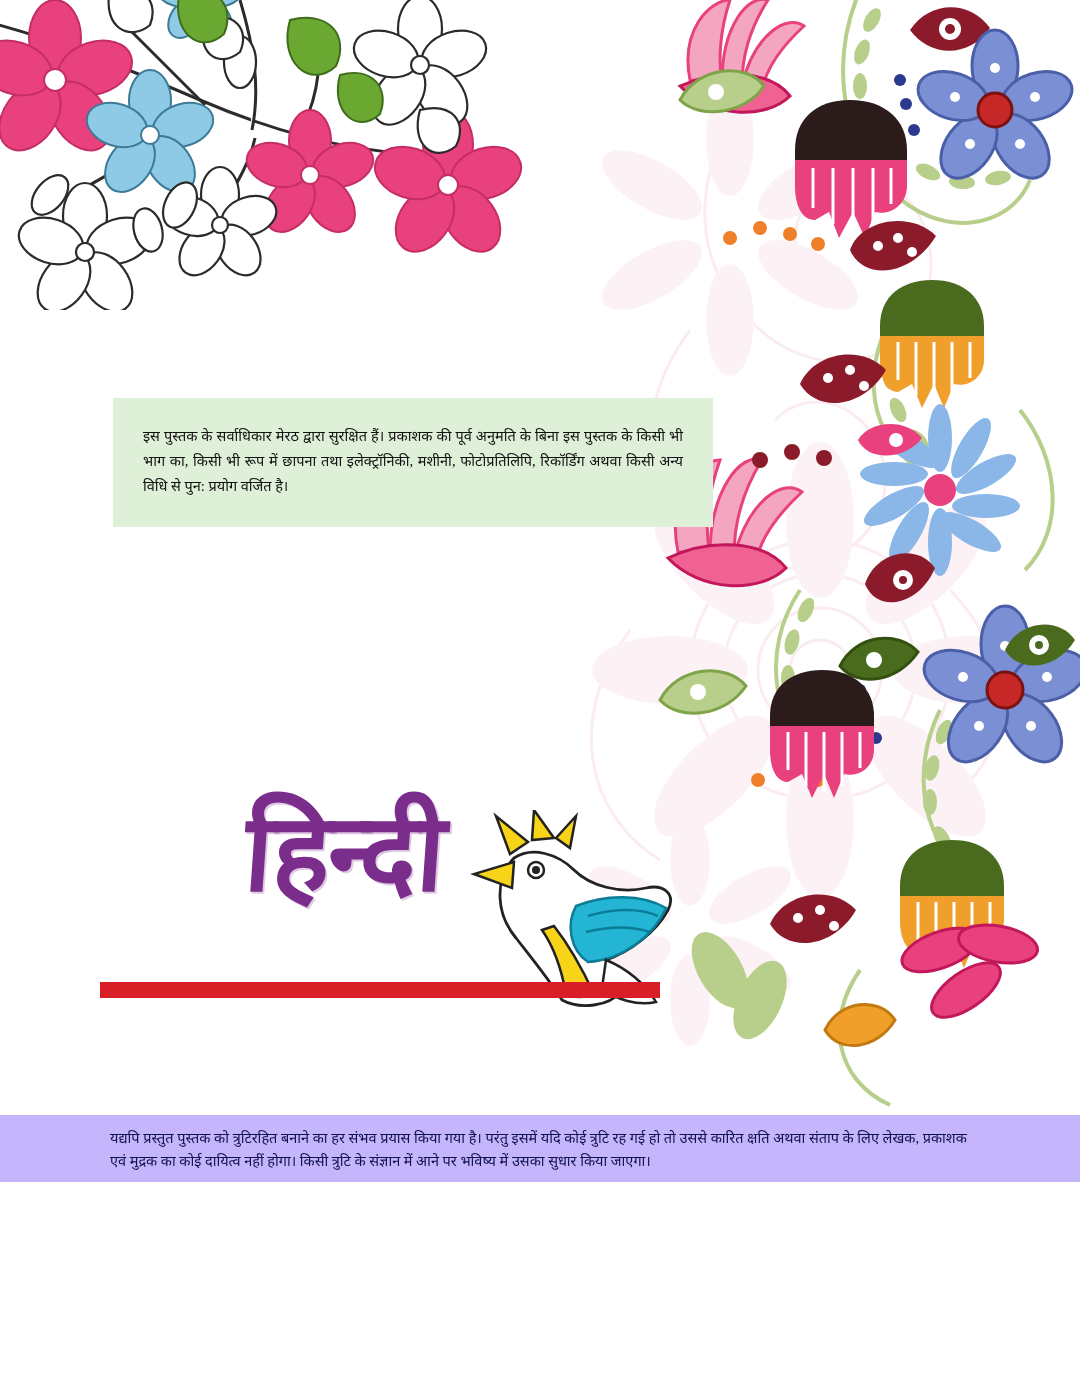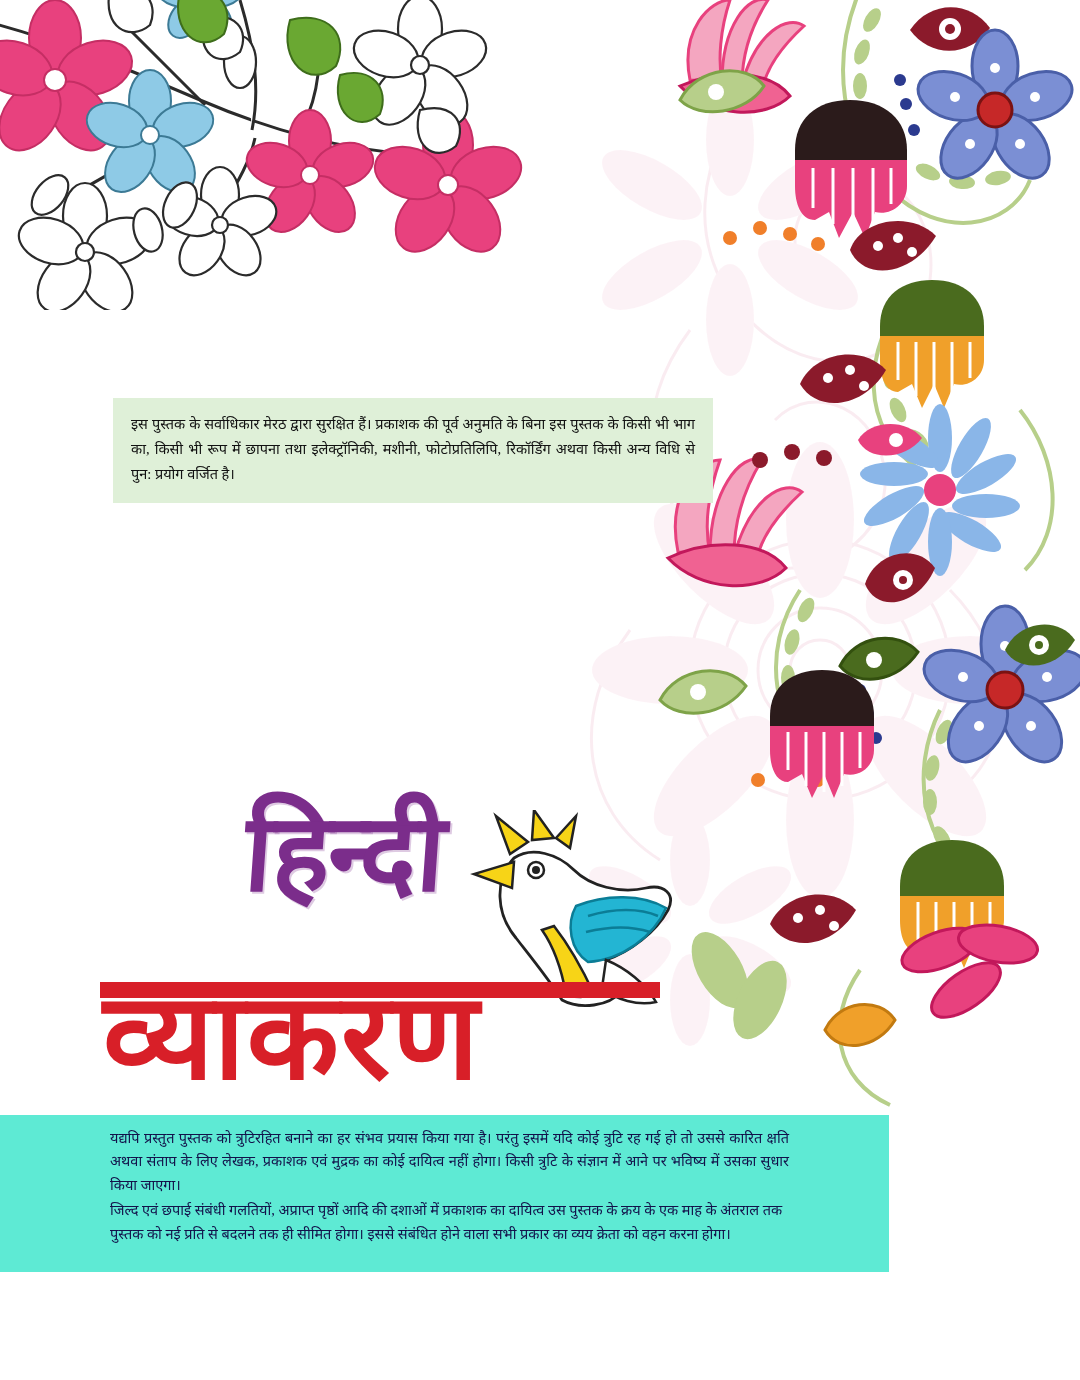--- a/index.html
+++ b/index.html
@@ -52,21 +52,21 @@
   .copyright-box {
     position: absolute;
     left: 113px;
     top: 398px;
     width: 600px;
     background: #dff0d8;
     padding: 10px 14px 12px 14px;
     box-sizing: border-box;
   }
   .copyright-box p {
-    margin: 4px;
+    margin: 16px;
     font-family: "Liberation Serif", serif;
     font-size: 14.5px;
     line-height: 1.72;
     color: #111111;
     text-align: justify;
   }
 
   
   .title-block {
     position: absolute;
@@ -115,23 +115,23 @@
     top: 810px;
     width: 240px;
     height: 220px;
   }
 
   
   .disclaimer {
     position: absolute;
     left: 0;
     top: 1115px;
-    width: 889px;
-    background: #5eead4;
-    padding: 12px 100px 26px 110px;
+    width: 1080px;
+    background: #c4b5fd;
+    padding: 12px 100px 8px 110px;
     box-sizing: border-box;
   }
   .disclaimer p {
     margin: 0 0 2px 0;
     font-family: "Liberation Serif", serif;
     font-size: 14.5px;
     line-height: 1.62;
     color: #12124a;
     text-align: justify;
   }
@@ -588,21 +588,19 @@
 
       <path d="M72 120 C86 140 92 162 96 184 C106 188 116 188 124 184 C112 158 98 134 84 116Z" fill="#f7d417" stroke="#222" stroke-width="2.5"></path>
 
       <path d="M136 150 C156 158 176 174 186 192 C168 196 146 190 132 178Z" fill="#ffffff" stroke="#222" stroke-width="2.5"></path>
     </svg>
   </div>
 
   <div class="title-block">
     <div class="title-hindi">हिन्दी</div>
     <div class="title-bar"></div>
-    <div class="title-vyakaran">व्याकरण</div>
   </div>
 
   <div class="disclaimer">
     <p>यद्यपि प्रस्तुत पुस्तक को त्रुटिरहित बनाने का हर संभव प्रयास किया गया है। परंतु इसमें यदि कोई त्रुटि रह गई हो तो उससे कारित क्षति अथवा संताप के लिए लेखक, प्रकाशक एवं मुद्रक का कोई दायित्व नहीं होगा। किसी त्रुटि के संज्ञान में आने पर भविष्य में उसका सुधार किया जाएगा।</p>
-    <p>जिल्द एवं छपाई संबंधी गलतियों, अप्राप्त पृष्ठों आदि की दशाओं में प्रकाशक का दायित्व उस पुस्तक के क्रय के एक माह के अंतराल तक पुस्तक को नई प्रति से बदलने तक ही सीमित होगा। इससे संबंधित होने वाला सभी प्रकार का व्यय क्रेता को वहन करना होगा।</p>
   </div>
 
 </div>
 
 </body></html>

